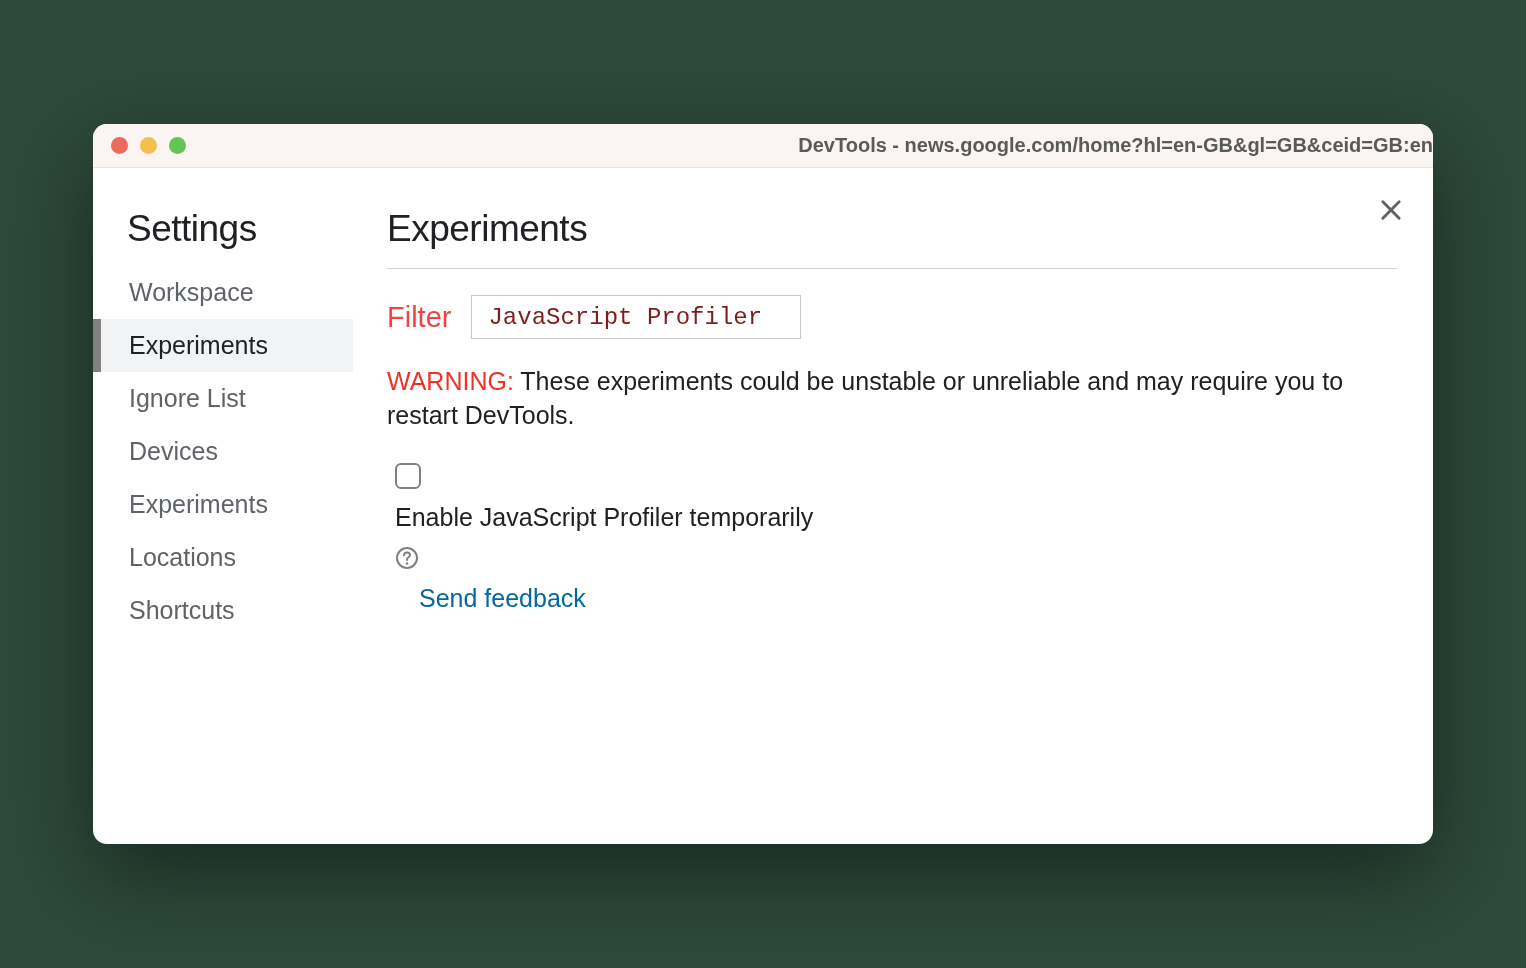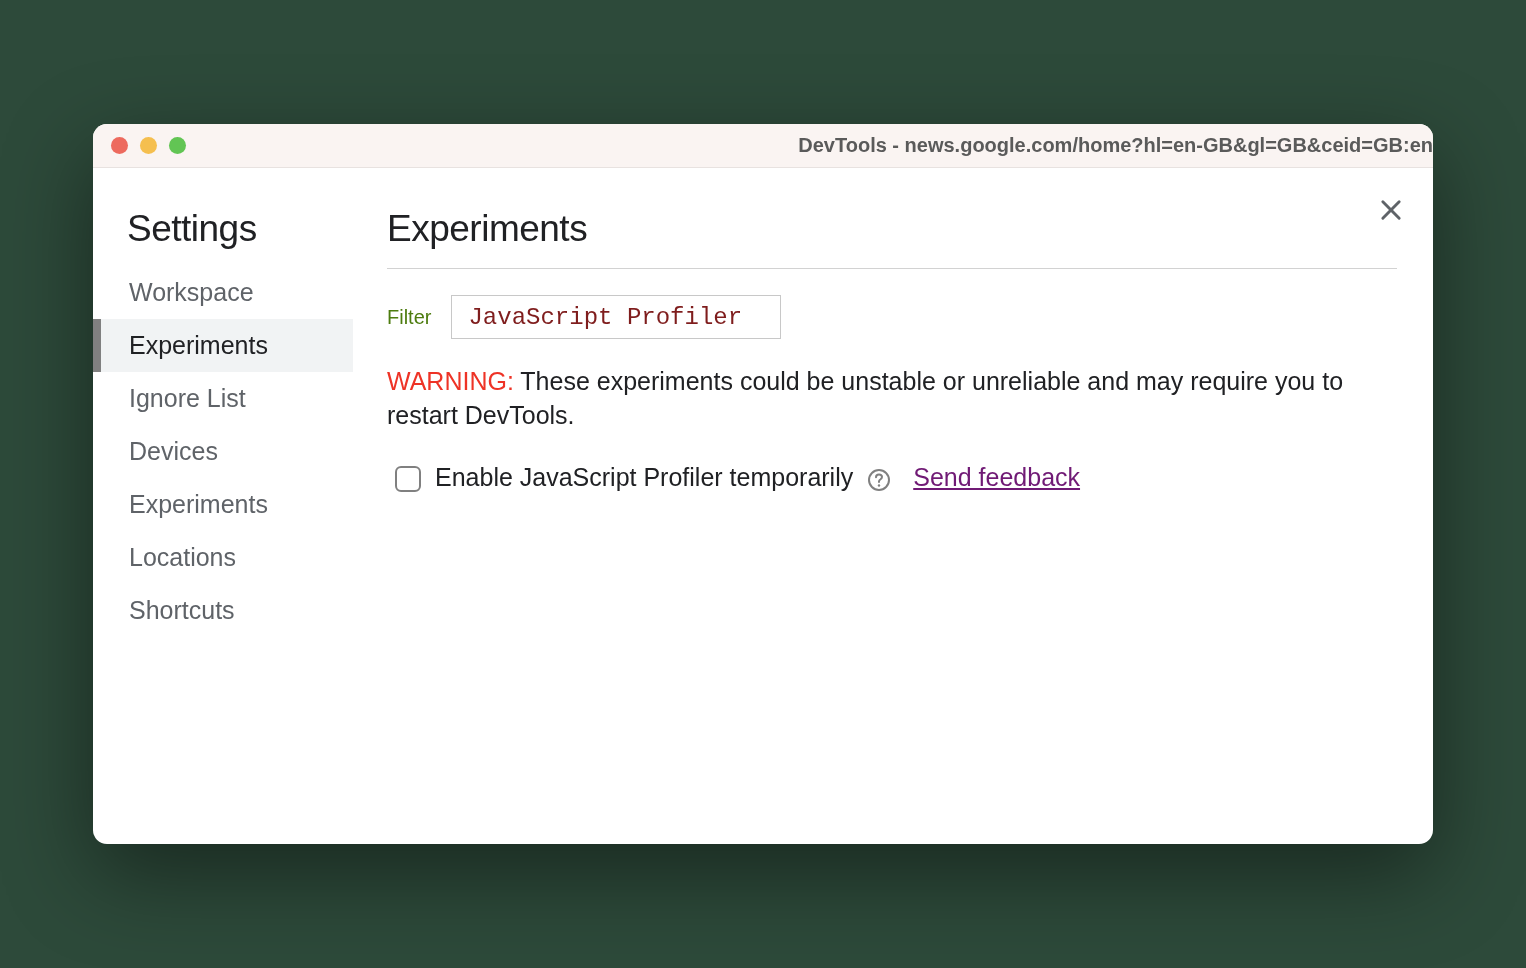--- a/index.html
+++ b/index.html
@@ -120,22 +120,22 @@
       border-bottom: 1px solid #d2d2d2;
       letter-spacing: -0.5px;
     }
     .filter-row {
       display: flex;
       align-items: center;
       gap: 20px;
       margin: 26px 0 26px 0;
     }
     .filter-label {
-      font-size: 20px;
-      color: #4d7c0f;
+      font-size: 29px;
+      color: #ef4444;
     }
     .filter-input {
       width: 330px;
       height: 44px;
       border: 1px solid #c8c8c8;
       font-size: 24px;
       padding: 4px 16px;
       color: #7f1d1d;
       outline: none;
       font-family: Liberation Mono, monospace;
@@ -144,23 +144,24 @@
       font-size: 25px;
       line-height: 1.35;
       color: #202124;
       margin-bottom: 30px;
     }
     .warning-label {
       color: #ee3326;
     }
     .experiment-row {
       display: flex;
-      align-items: flex-end;
+      align-items: flex-start;
       gap: 14px;
       padding-left: 8px;
+      flex-direction: column;
     }
     .checkbox {
       width: 26px;
       height: 26px;
       border: 2px solid #808080;
       border-radius: 6px;
       flex-shrink: 0;
       cursor: pointer;
     }
     .experiment-label {
@@ -175,24 +176,23 @@
       justify-content: center;
       color: #808080;
       flex-shrink: 0;
     }
     .help-icon svg {
       width: 100%;
       height: 100%;
     }
     .feedback-link {
       font-size: 25px;
-      color: #701a75;
-      text-decoration: underline;
-      cursor: pointer;
-      margin-left: 8px;
+      color: #0369a1;
+      cursor: pointer;
+      margin-left: 24px;
     }
   </style>
 </head>
 <body>
 
 <div class="window">
   <div class="title-bar">
     <div class="traffic-lights">
       <div class="traffic-light tl-close"></div>
       <div class="traffic-light tl-min"></div>

